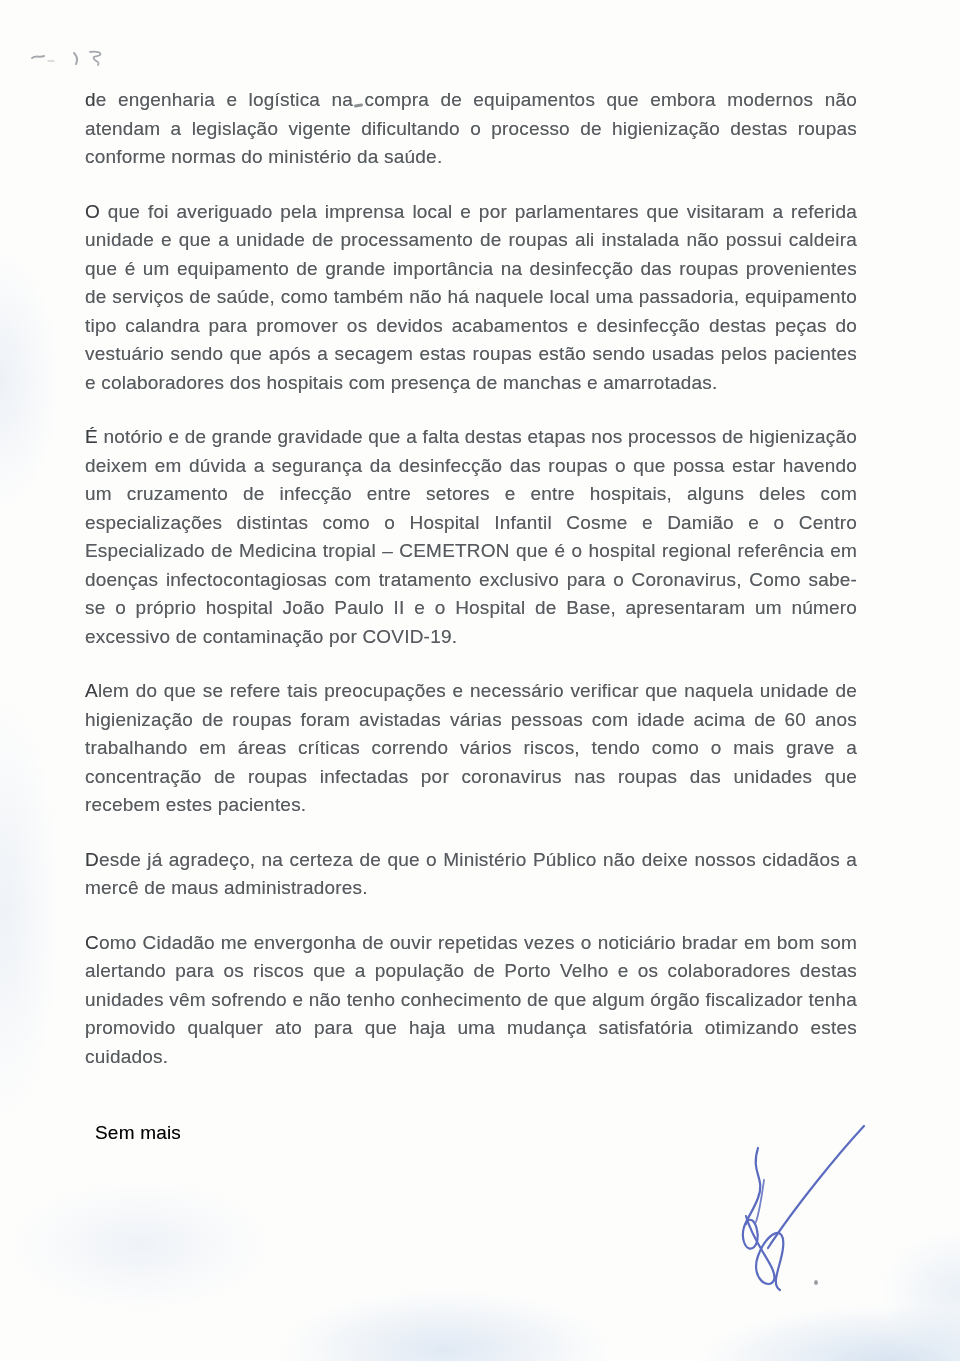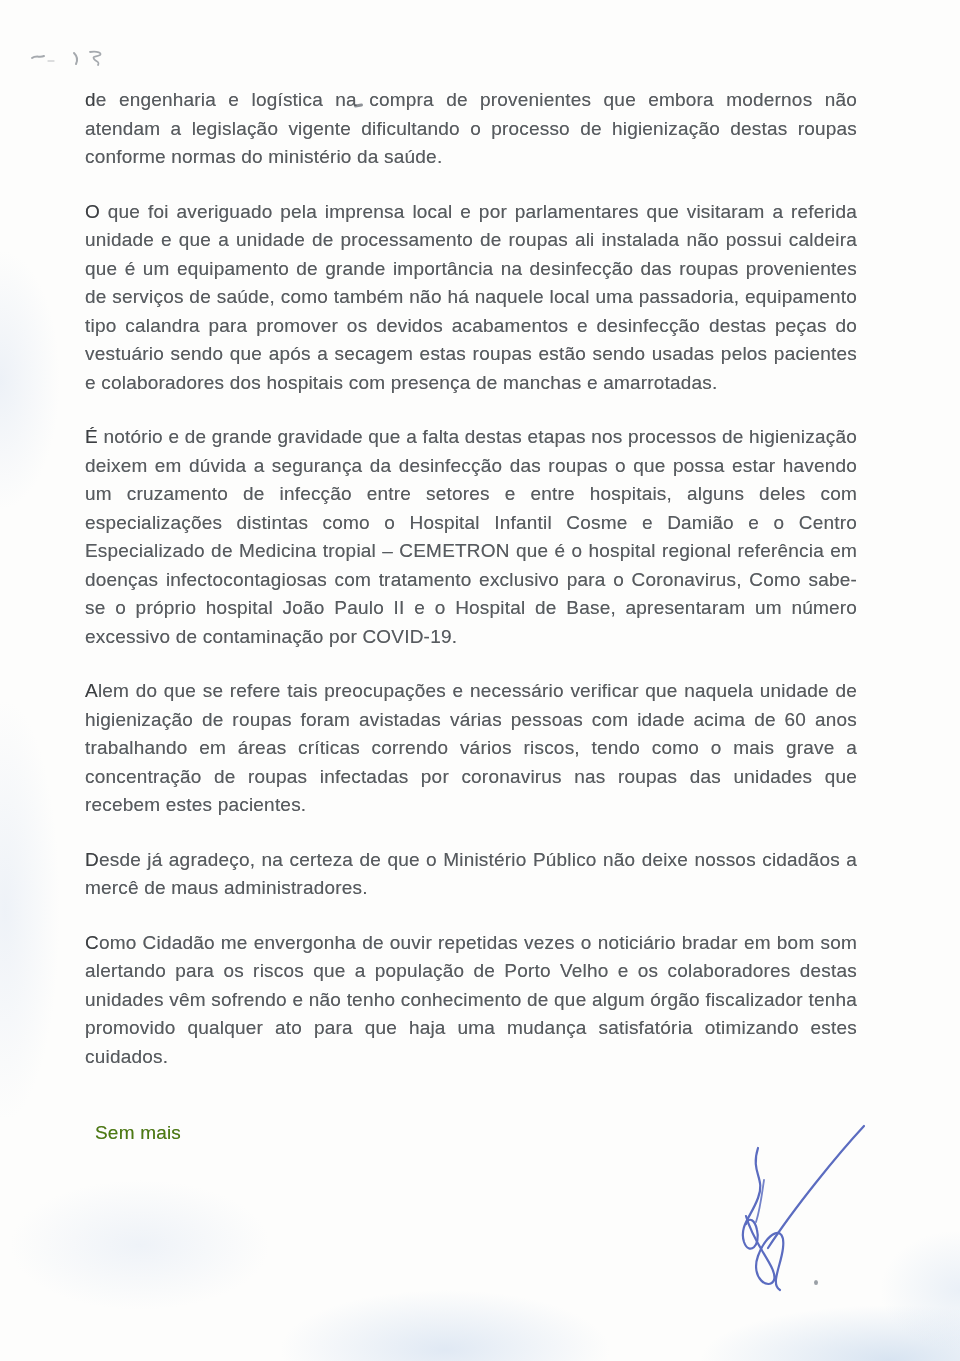--- a/index.html
+++ b/index.html
@@ -79,21 +79,21 @@
   }
   .para {
     margin: 0 0 26px 0;
     text-align: justify;
   }
   .para::first-letter {
     color: #3c3f42;
   }
   .closing {
     margin: 48px 0 0 10px;
-    color: #4d7c0f;
+    color: #000000;
     text-align: left;
   }
 
   
   .signature {
     position: absolute;
     left: 720px;
     top: 1118px;
   }
 </style>
@@ -115,21 +115,21 @@
       <path d="M20,15 L26,15" opacity="0.5" stroke-width="1.4"></path>
       <path d="M46,7 C49,10 50,14 48,18"></path>
       <path d="M62,6 C70,5 74,7 72,9 C68,11 64,10 66,13 C68,16 72,15 70,19" stroke-width="1.8"></path>
     </g>
   </svg>
 
   <div class="stray-dash"></div>
   <div class="bottom-speck"></div>
 
   <main class="content">
-    <p class="para">de engenharia e logística na compra de provenientes que embora modernos não atendam a legislação vigente dificultando o processo de higienização destas roupas conforme normas do ministério da saúde.</p>
+    <p class="para">de engenharia e logística na compra de equipamentos que embora modernos não atendam a legislação vigente dificultando o processo de higienização destas roupas conforme normas do ministério da saúde.</p>
     <p class="para">O que foi averiguado pela imprensa local e por parlamentares que visitaram a referida unidade e que a unidade de processamento de roupas ali instalada não possui caldeira que é um equipamento de grande importância na desinfecção das roupas provenientes de serviços de saúde,  como também não há naquele local uma passadoria, equipamento tipo calandra para promover os devidos acabamentos e desinfecção destas peças do vestuário sendo que após a secagem estas roupas estão sendo usadas pelos pacientes e colaboradores dos hospitais com presença de manchas e amarrotadas.</p>
     <p class="para">É notório e de grande gravidade que a falta destas etapas nos processos de higienização  deixem em dúvida a segurança da desinfecção das roupas o que possa estar havendo um cruzamento de infecção entre setores e entre hospitais, alguns deles com especializações distintas como o Hospital Infantil Cosme e Damião e o Centro Especializado de Medicina tropial – CEMETRON que é o hospital regional referência em doenças infectocontagiosas  com tratamento exclusivo para o Coronavirus, Como sabe-se o próprio hospital João Paulo II e o Hospital de Base, apresentaram  um número excessivo de contaminação por COVID-19.</p>
     <p class="para">Alem do que se refere tais  preocupações  e  necessário verificar que naquela unidade de higienização de roupas  foram  avistadas várias pessoas com idade acima de 60 anos trabalhando em áreas críticas correndo vários riscos, tendo como o mais grave a concentração de roupas infectadas por coronavirus nas roupas das unidades que recebem estes pacientes.</p>
     <p class="para">Desde já agradeço, na certeza de que o Ministério Público não deixe nossos cidadãos a mercê de maus administradores.</p>
     <p class="para">Como Cidadão me envergonha de ouvir repetidas vezes o noticiário bradar em bom som alertando para os riscos que a população de Porto Velho e os colaboradores destas unidades vêm sofrendo e não tenho conhecimento de que algum órgão fiscalizador tenha promovido qualquer ato para que haja uma mudança satisfatória otimizando estes cuidados.</p>
     <p class="closing">Sem mais</p>
   </main>
 
   <svg class="signature" width="150" height="178" viewBox="0 0 150 178">
     <g fill="none" stroke="#5b6cc0" stroke-width="2.2" stroke-linecap="round" stroke-linejoin="round">

